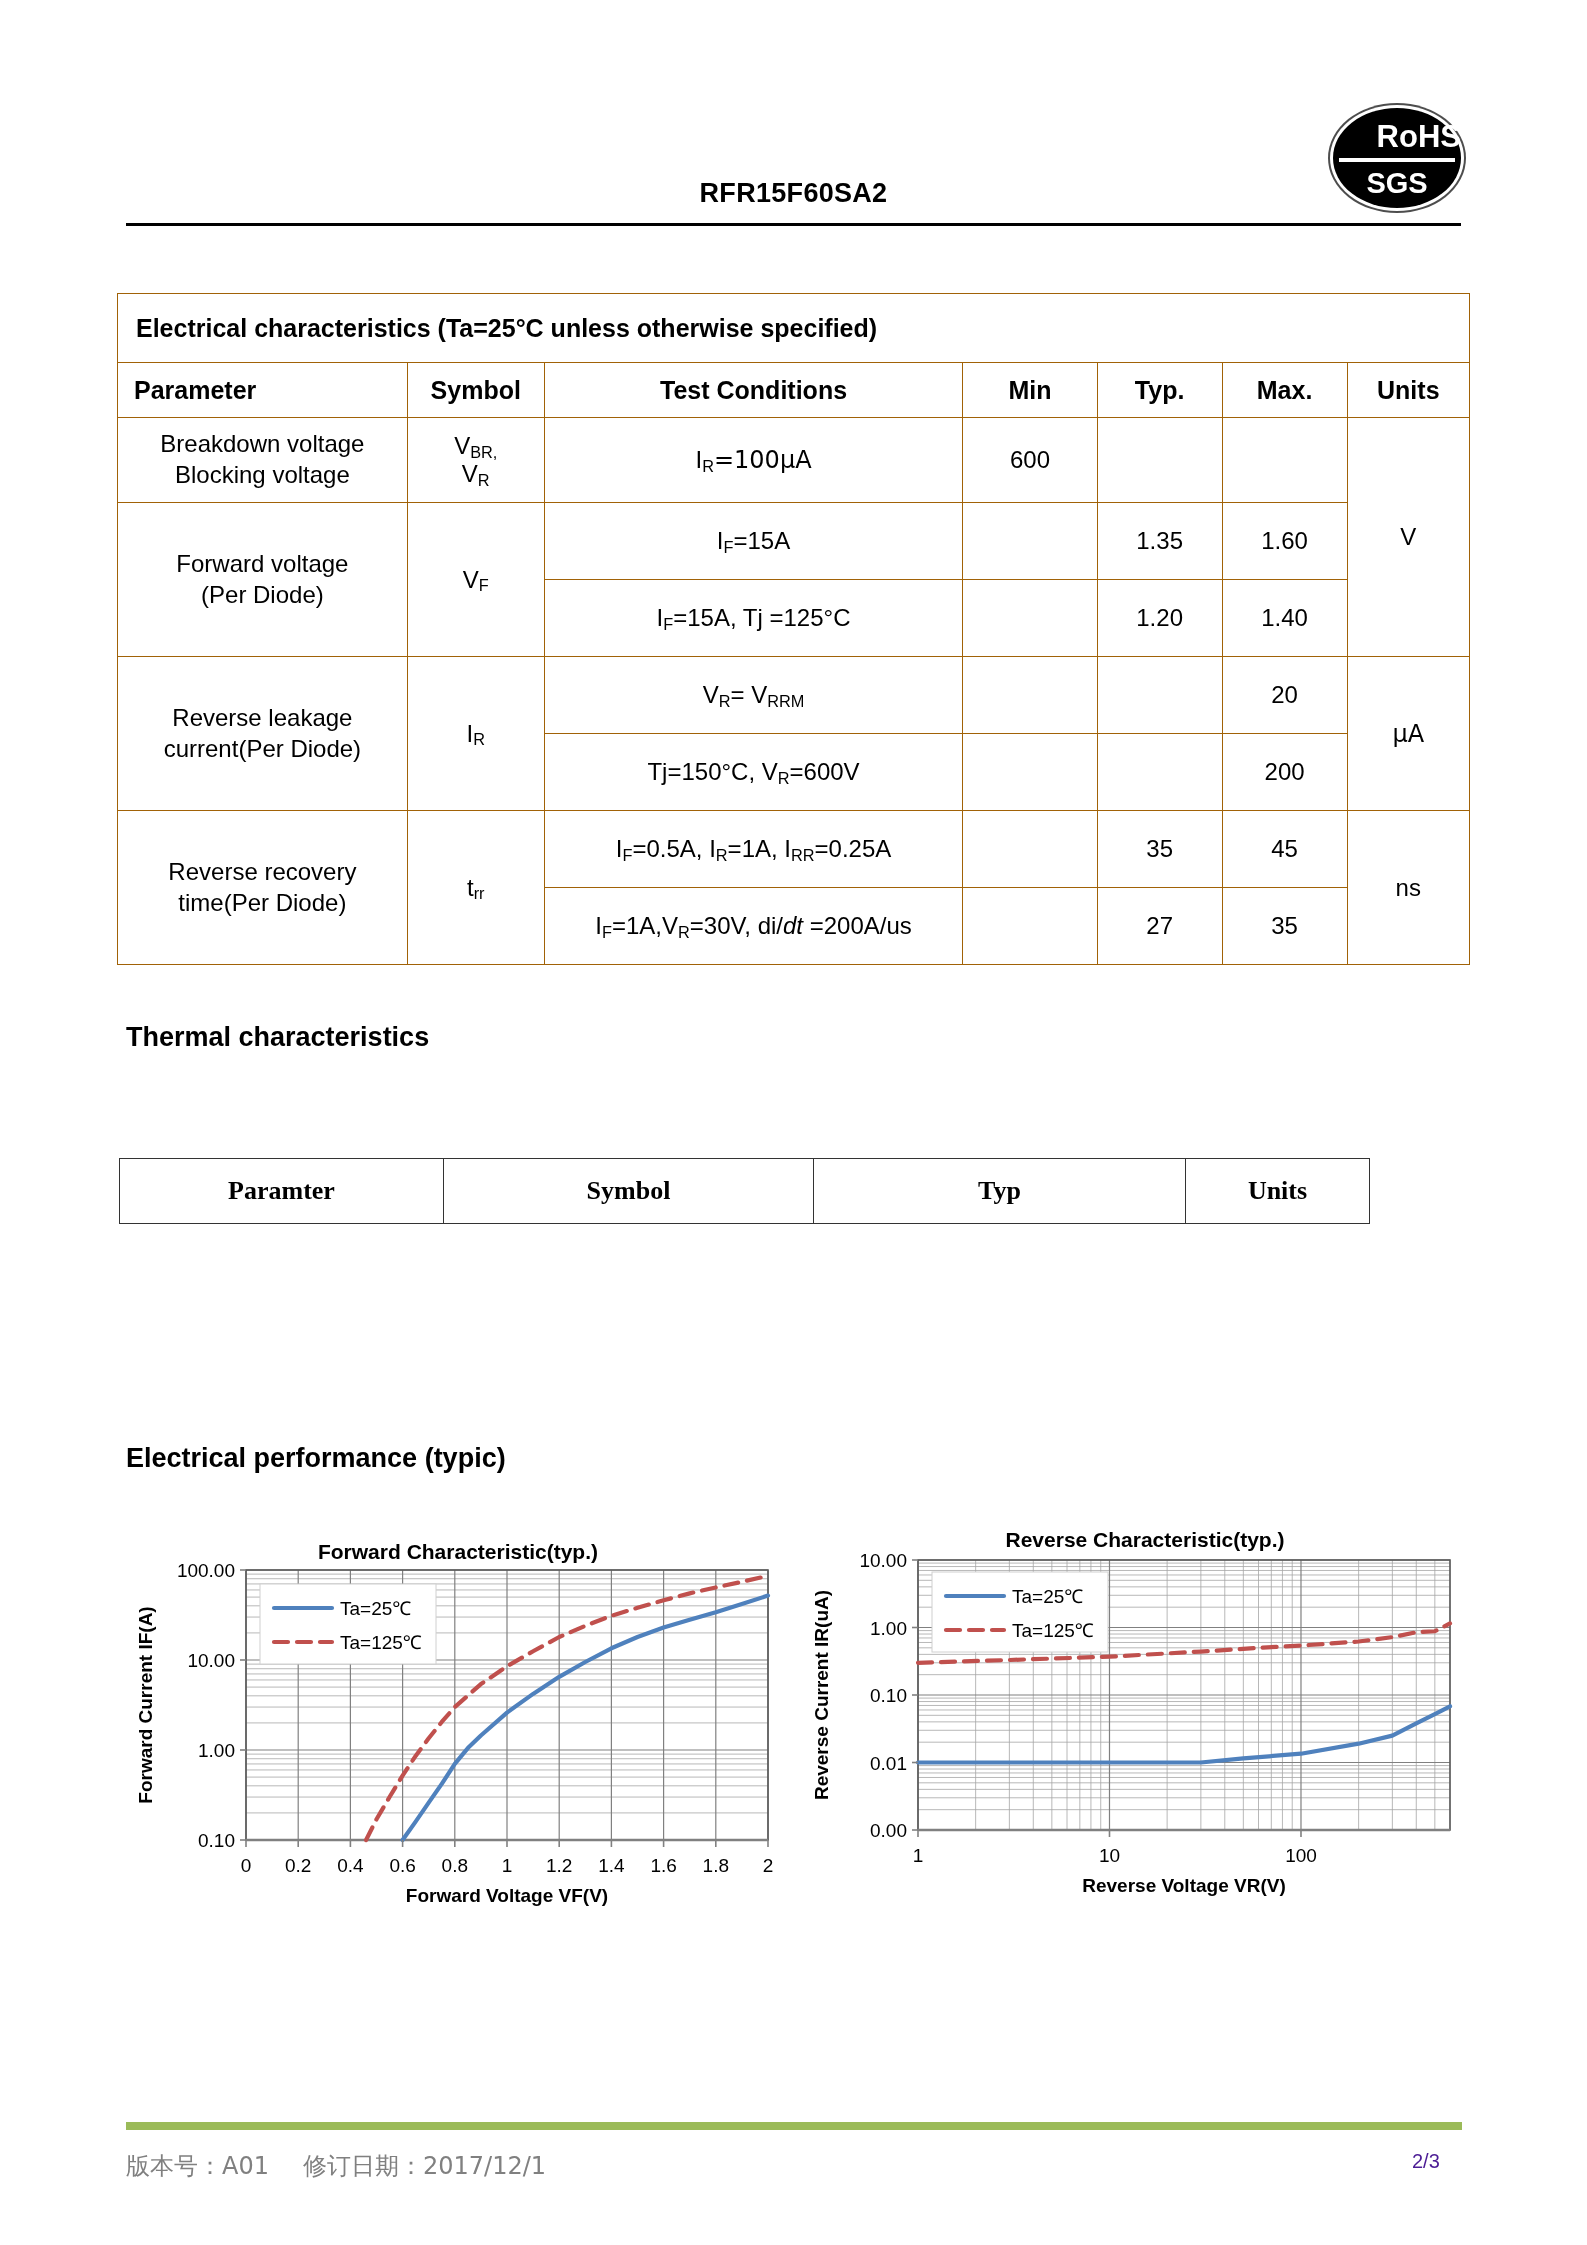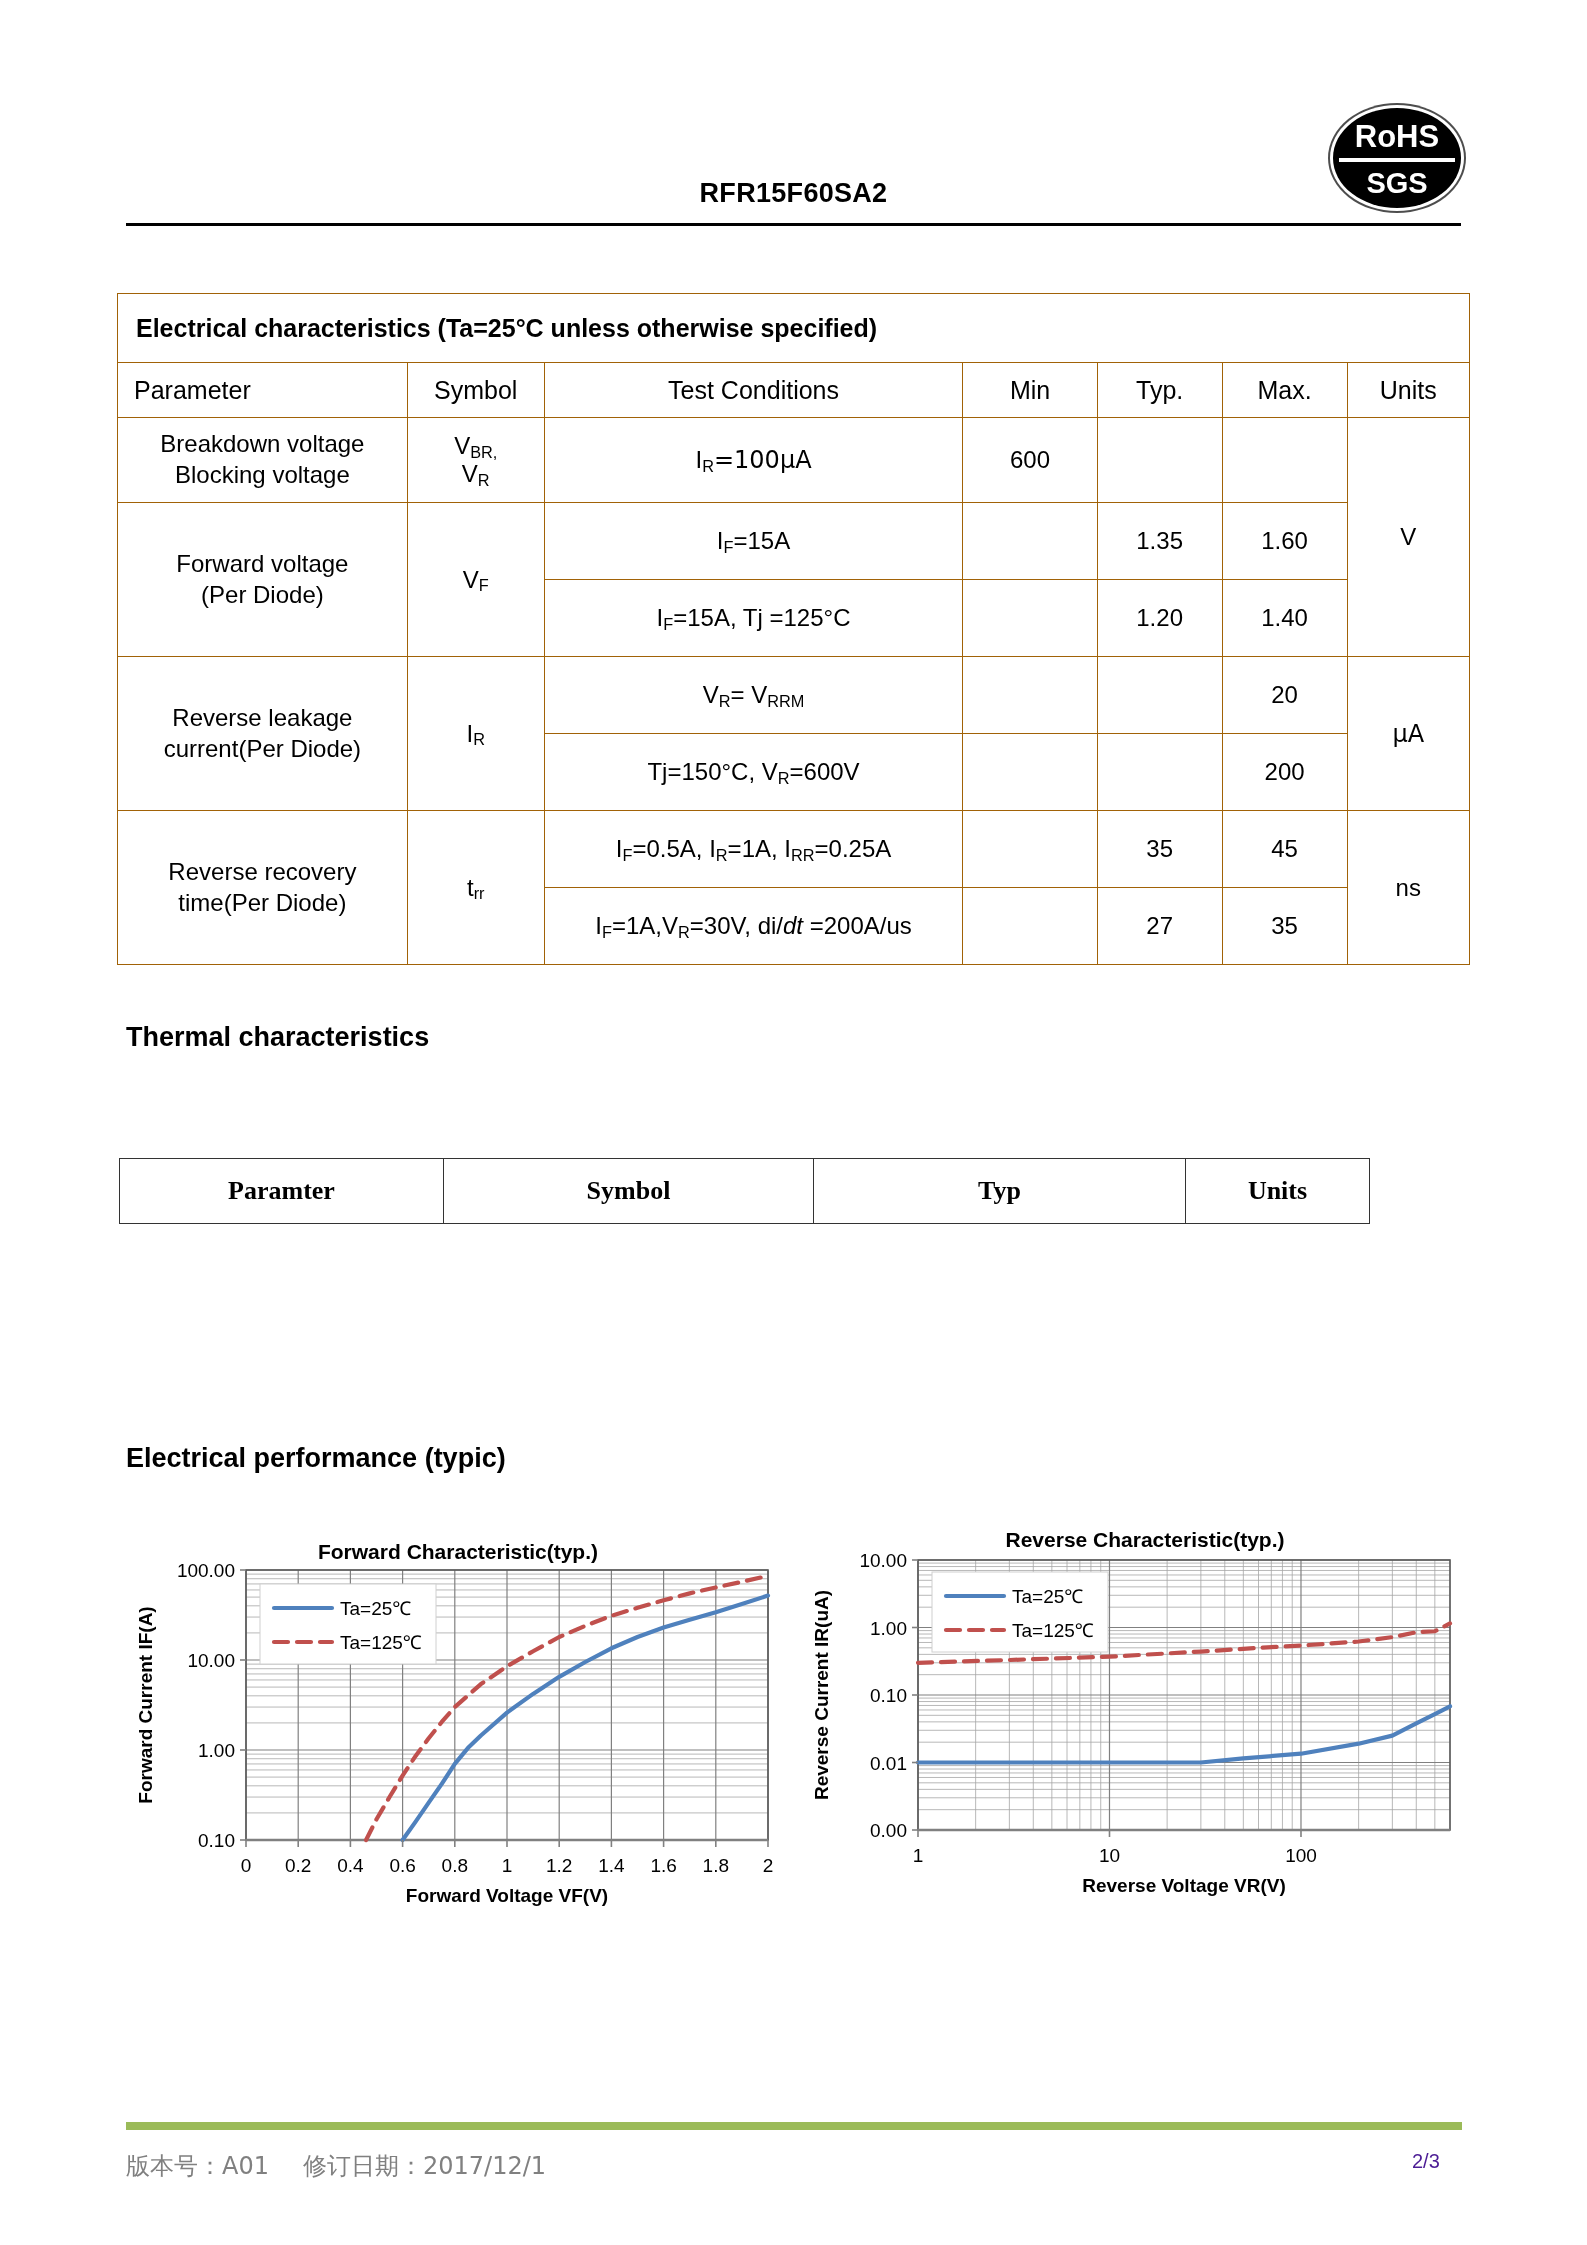--- a/index.html
+++ b/index.html
@@ -7,33 +7,33 @@
   .page{position:absolute;inset:0;}
 
   
   .hdr{position:absolute;left:0;right:0;top:0;height:240px;}
   .hdr-title{position:absolute;left:0;right:0;top:178px;text-align:center;
              font-size:27px;font-weight:bold;letter-spacing:.3px;}
   .rohs{position:absolute;left:1333px;top:108px;width:128px;height:100px;}
   .rohs-el{position:absolute;inset:0;border-radius:50%;background:#000;
            box-shadow:0 0 0 3px #fff, 0 0 0 5px #4d4d4d;}
   .rohs-top{position:absolute;left:0;right:0;top:8px;height:42px;line-height:42px;
-            text-align:center;color:#fff;font-weight:bold;font-size:31px;}
+            text-align:right;color:#fff;font-weight:bold;font-size:31px;}
   .rohs-bar{position:absolute;left:6px;right:6px;top:50px;height:4px;background:#fff;}
   .rohs-bot{position:absolute;left:0;right:0;top:55px;height:40px;line-height:40px;
             text-align:center;color:#fff;font-weight:bold;font-size:29px;}
   .hdr-rule{position:absolute;left:126px;right:126px;top:223px;height:3px;background:#000;}
 
   
   .etable-wrap{position:absolute;left:117px;top:293px;width:1353px;}
   table.et{border-collapse:collapse;width:100%;table-layout:fixed;}
   table.et td,table.et th{border:1px solid #a16207;padding:0;text-align:center;
       vertical-align:middle;font-size:24px;font-weight:normal;}
   .et .cap{height:68px;text-align:left;padding-left:18px;font-size:25px;font-weight:bold;}
-  .et .hd{height:54px;font-weight:normal;font-size:25px;}
+  .et .hd{height:54px;font-weight:bold;font-size:25px;}
   .et .hd.left{text-align:left;padding-left:16px;}
   .et .r1{height:84px;}
   .et .r2{height:76px;}
   .et .param{font-size:24px;line-height:1.28;}
   sub{font-size:.68em;vertical-align:baseline;position:relative;bottom:-.24em;}
   .mu{font-family:"DejaVu Sans",sans-serif;}
   .ital{font-style:italic;}
 
   
   .h2{position:absolute;font-size:27px;font-weight:bold;}

